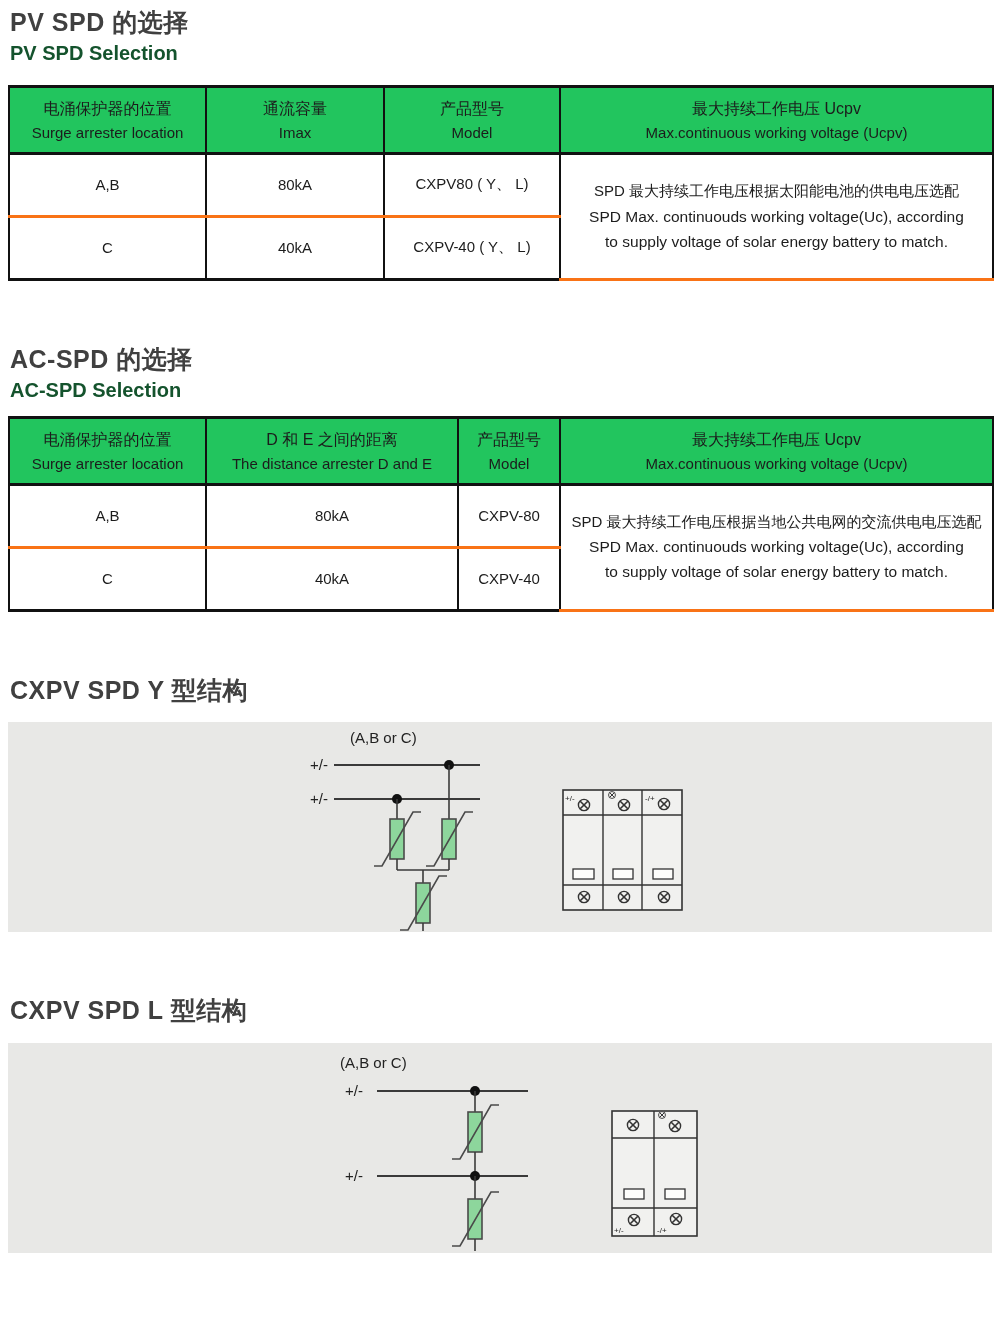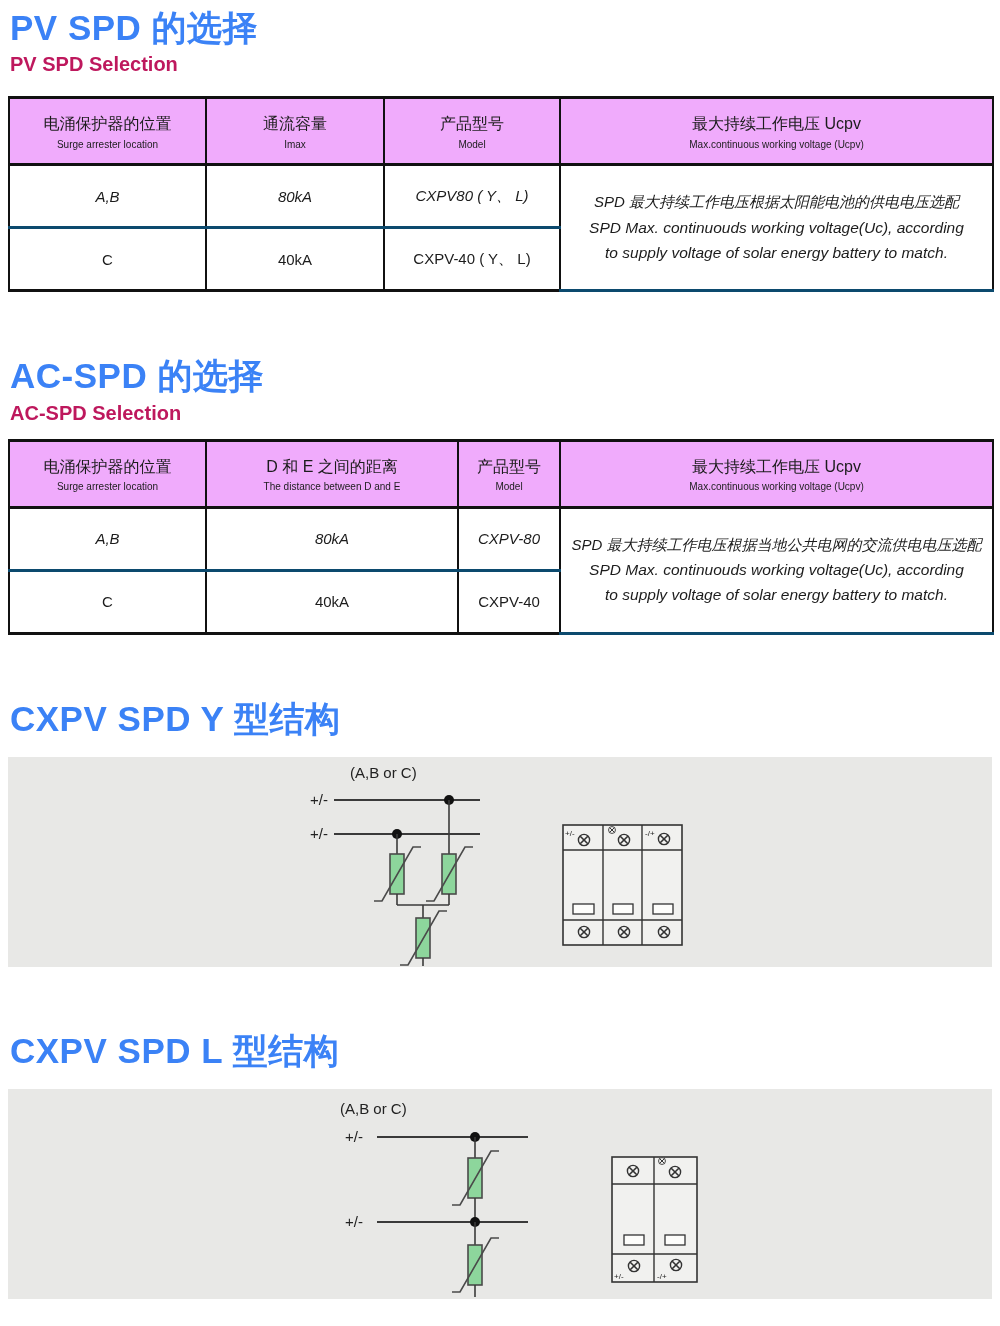--- a/index.html
+++ b/index.html
@@ -2,46 +2,46 @@
 <html><head>
 <meta charset="utf-8">
 <style>
   html,body { margin:0; padding:0; }
   body {
     width:1000px; height:1326px; background:#ffffff;
     font-family:"Liberation Sans","DejaVu Sans",sans-serif;
     color:#1c1c1c; overflow:hidden;
   }
   .sec-title {
-    margin:0 0 0 10px; font-size:35px; font-weight:bold;
-    color:#3b82f6; line-height:1.15; letter-spacing:0.5px;
+    margin:0 0 0 10px; font-size:25px; font-weight:bold;
+    color:#404040; line-height:1.15; letter-spacing:0.5px;
   }
   .sec-sub {
     margin:5px 0 0 10px; font-size:20px; font-weight:bold;
-    color:#be185d; line-height:1.15;
+    color:#14532d; line-height:1.15;
   }
   .mt-first { padding-top:8px; }
   .dtable {
     border-collapse:collapse; margin:20px 0 0 8px;
     width:984px; table-layout:fixed;
   }
   .dtable th, .dtable td {
     border:2px solid #111; text-align:center; vertical-align:middle;
     padding:2px 4px; font-size:15px;
   }
   .dtable th {
-    background:#f0abfc; font-weight:normal; height:60px;
+    background:#22c55e; font-weight:normal; height:60px;
     border-bottom:3px solid #111;
   }
   .dtable thead tr { border-top:3px solid #111; }
   .dtable tbody td { height:56px; }
-  .dtable tbody tr.rsep td { border-bottom:3px solid #0c4a6e;font-style:italic; }
+  .dtable tbody tr.rsep td { border-bottom:3px solid #f97316; }
   .dtable tbody tr:last-child td { border-bottom:3px solid #111; }
   .hzh { font-size:16px; line-height:1.65; }
-  .hen { font-size:10px; line-height:1.35; }
+  .hen { font-size:15px; line-height:1.35; }
   .note-cell { padding:4px 6px !important; }
   .note-zh { font-size:15px; line-height:1.65; white-space:nowrap; }
   .note-en { font-size:15.5px; line-height:1.62;text-align:center; }
   .gray-panel {
     width:984px; height:210px; margin:18px 4px 0 8px;
     background:#e8e8e6;
   }
   .gap-lg { margin-top:64px; }
   svg text { font-family:"Liberation Sans","DejaVu Sans",sans-serif; }
 </style>
@@ -111,21 +111,21 @@
         <col style="width:433px">
       </colgroup>
     <thead>
       <tr>
         <th>
           <div class="hzh">电涌保护器的位置</div>
           <div class="hen">Surge arrester location</div>
         </th>
         <th>
           <div class="hzh">D 和 E 之间的距离</div>
-          <div class="hen">The distance between D and E</div>
+          <div class="hen">The distance arrester D and E</div>
         </th>
         <th>
           <div class="hzh">产品型号</div>
           <div class="hen">Model</div>
         </th>
         <th>
           <div class="hzh">最大持续工作电压 Ucpv</div>
           <div class="hen">Max.continuous working voltage (Ucpv)</div>
         </th>
       </tr>

